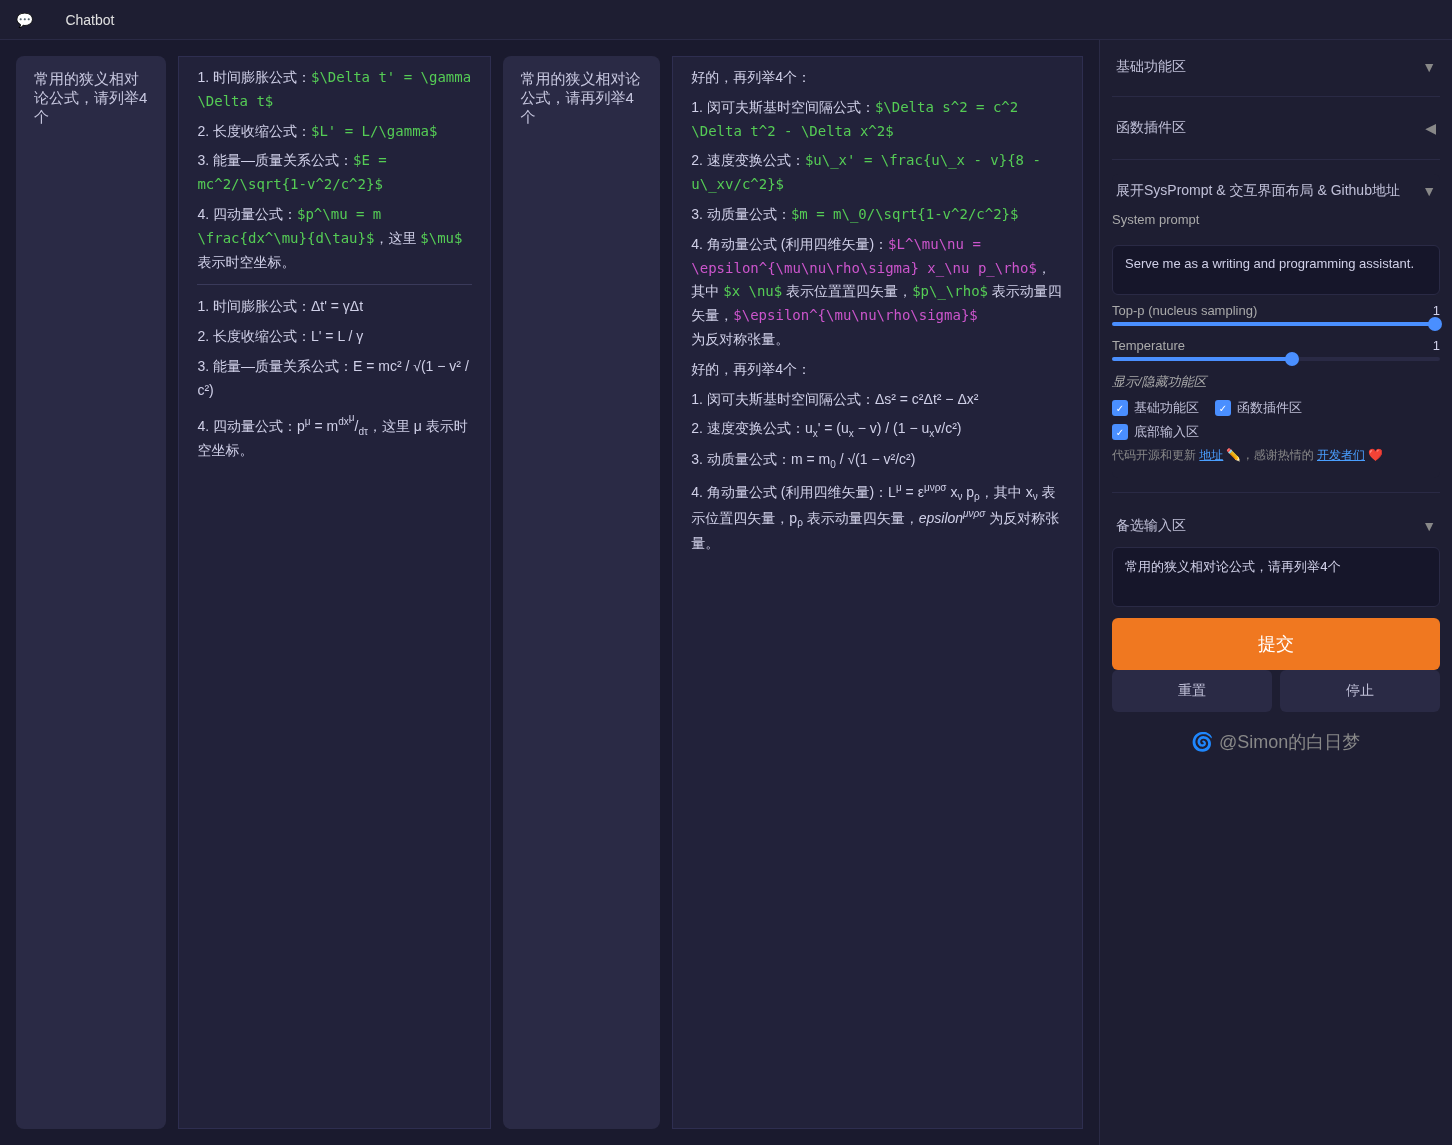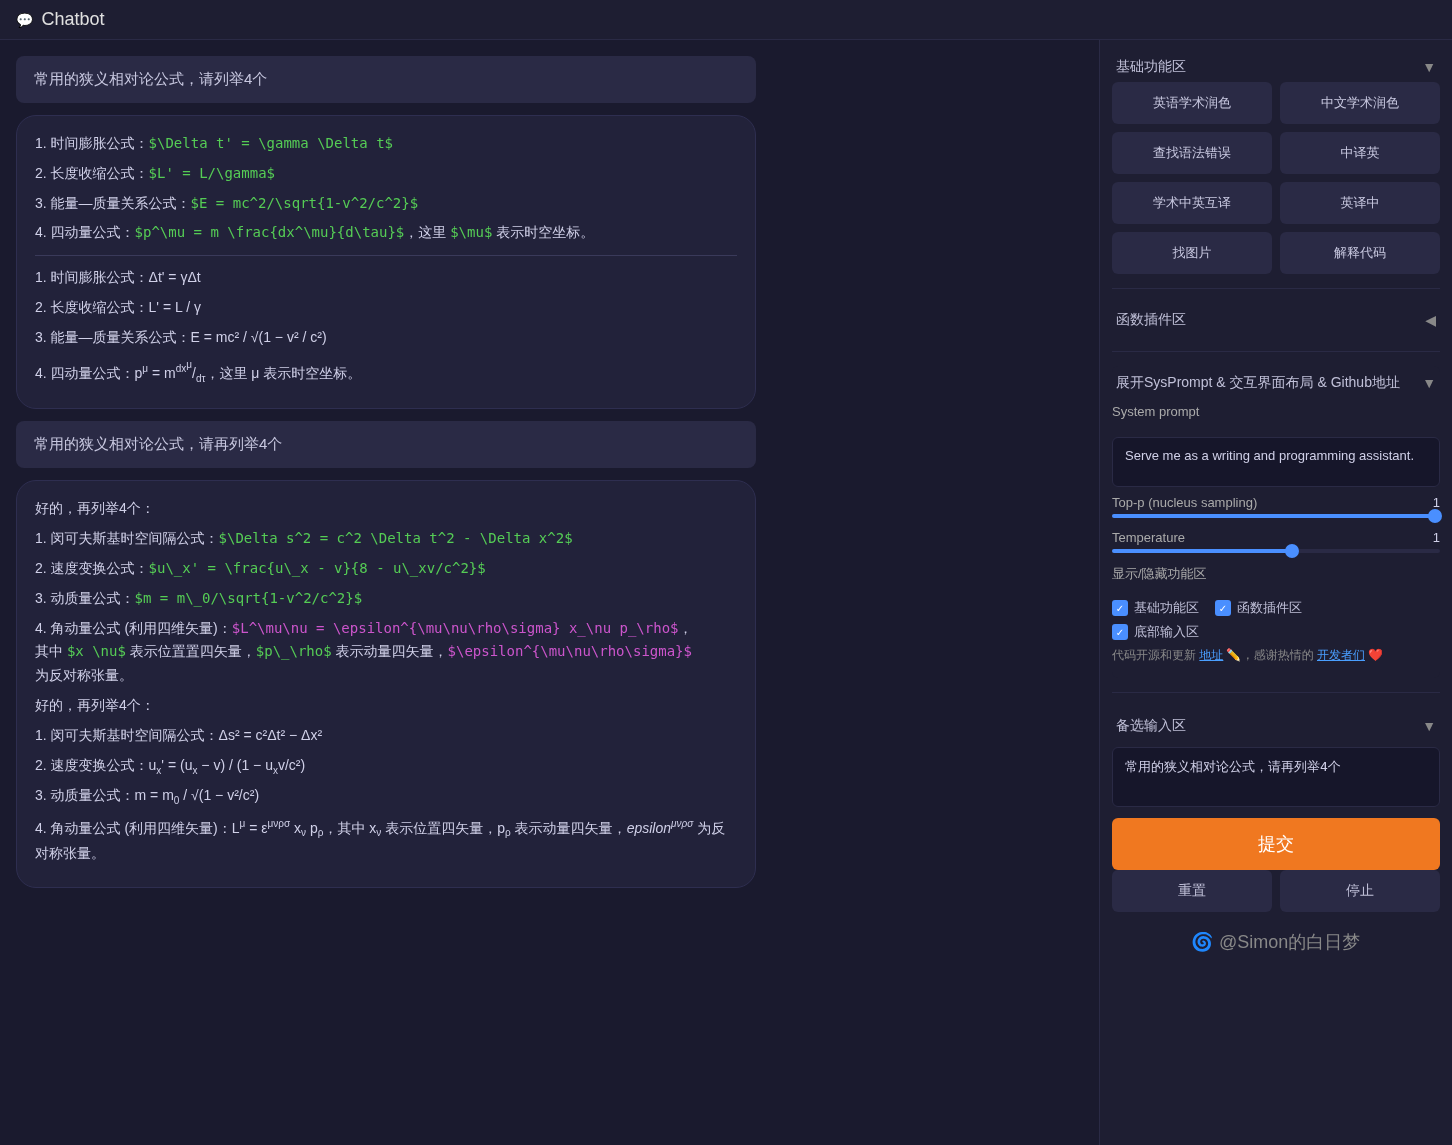--- a/index.html
+++ b/index.html
@@ -22,49 +22,50 @@
       gap: 8px;
       border-bottom: 1px solid #2a2a45;
       height: 40px;
     }
     .app-header .chat-icon {
       color: #aaa;
       font-size: 14px;
     }
     .app-header .app-title {
       color: #e0e0e0;
-      font-size: 18px;
+      font-size: 14px;
+      margin-left: 24px;
     }
     .main-layout {
       display: flex;
       flex: 1;
       overflow: hidden;
     }
     
     .chat-area {
       flex: 1;
       background: #1a1a2e;
       display: flex;
-      flex-direction: column;
+      flex-direction: row;
       overflow-y: auto;
       padding: 16px;
       gap: 12px;
     }
     .user-bubble {
       background: #2a2a45;
       border-radius: 8px;
       padding: 14px 18px;
       color: #c8c8e0;
       font-size: 15px;
       max-width: 740px;
     }
     .assistant-bubble {
       background: #22223a;
-      border-radius: 20px;
-      padding: 16px 18px;
+      border-radius: 0;
+      padding: 9px 18px;
       color: #d0d0e8;
       font-size: 14px;
       max-width: 740px;
       border: 1px solid #2e2e50;
     }
     .assistant-bubble hr {
       border: none;
       border-top: 1px solid #3a3a5a;
       margin: 10px 0;
     }
@@ -193,21 +194,22 @@
       top: -5px;
     }
     .slider-thumb-topp { right: -2px; }
     .slider-thumb-temp { left: calc(55% - 7px); }
     .visibility-section {
       margin: 4px 0;
     }
     .visibility-title {
       color: #aaa;
       font-size: 13px;
-      margin-bottom: 16px;
+      margin-bottom: 8px;
+      font-style: italic;
     }
     .checkbox-row {
       display: flex;
       gap: 16px;
       flex-wrap: wrap;
       margin-bottom: 6px;
     }
     .checkbox-item {
       display: flex;
       align-items: center;
@@ -367,30 +369,20 @@
     </div>
 
   </div>
 
   <div class="sidebar">
 
     <div class="func-section">
       <div class="section-header">
         <span class="section-title">基础功能区</span>
         <span class="section-arrow">▼</span>
-      </div>
-      <div class="btn-grid">
-        <button class="func-btn">英语学术润色</button>
-        <button class="func-btn">中文学术润色</button>
-        <button class="func-btn">查找语法错误</button>
-        <button class="func-btn">中译英</button>
-        <button class="func-btn">学术中英互译</button>
-        <button class="func-btn">英译中</button>
-        <button class="func-btn">找图片</button>
-        <button class="func-btn">解释代码</button>
       </div>
     </div>
 
     <hr class="section-divider">
 
     <div class="func-section">
       <div class="plugin-section-header">
         <span class="section-title">函数插件区</span>
         <span class="plugin-arrow">◀</span>
       </div>

